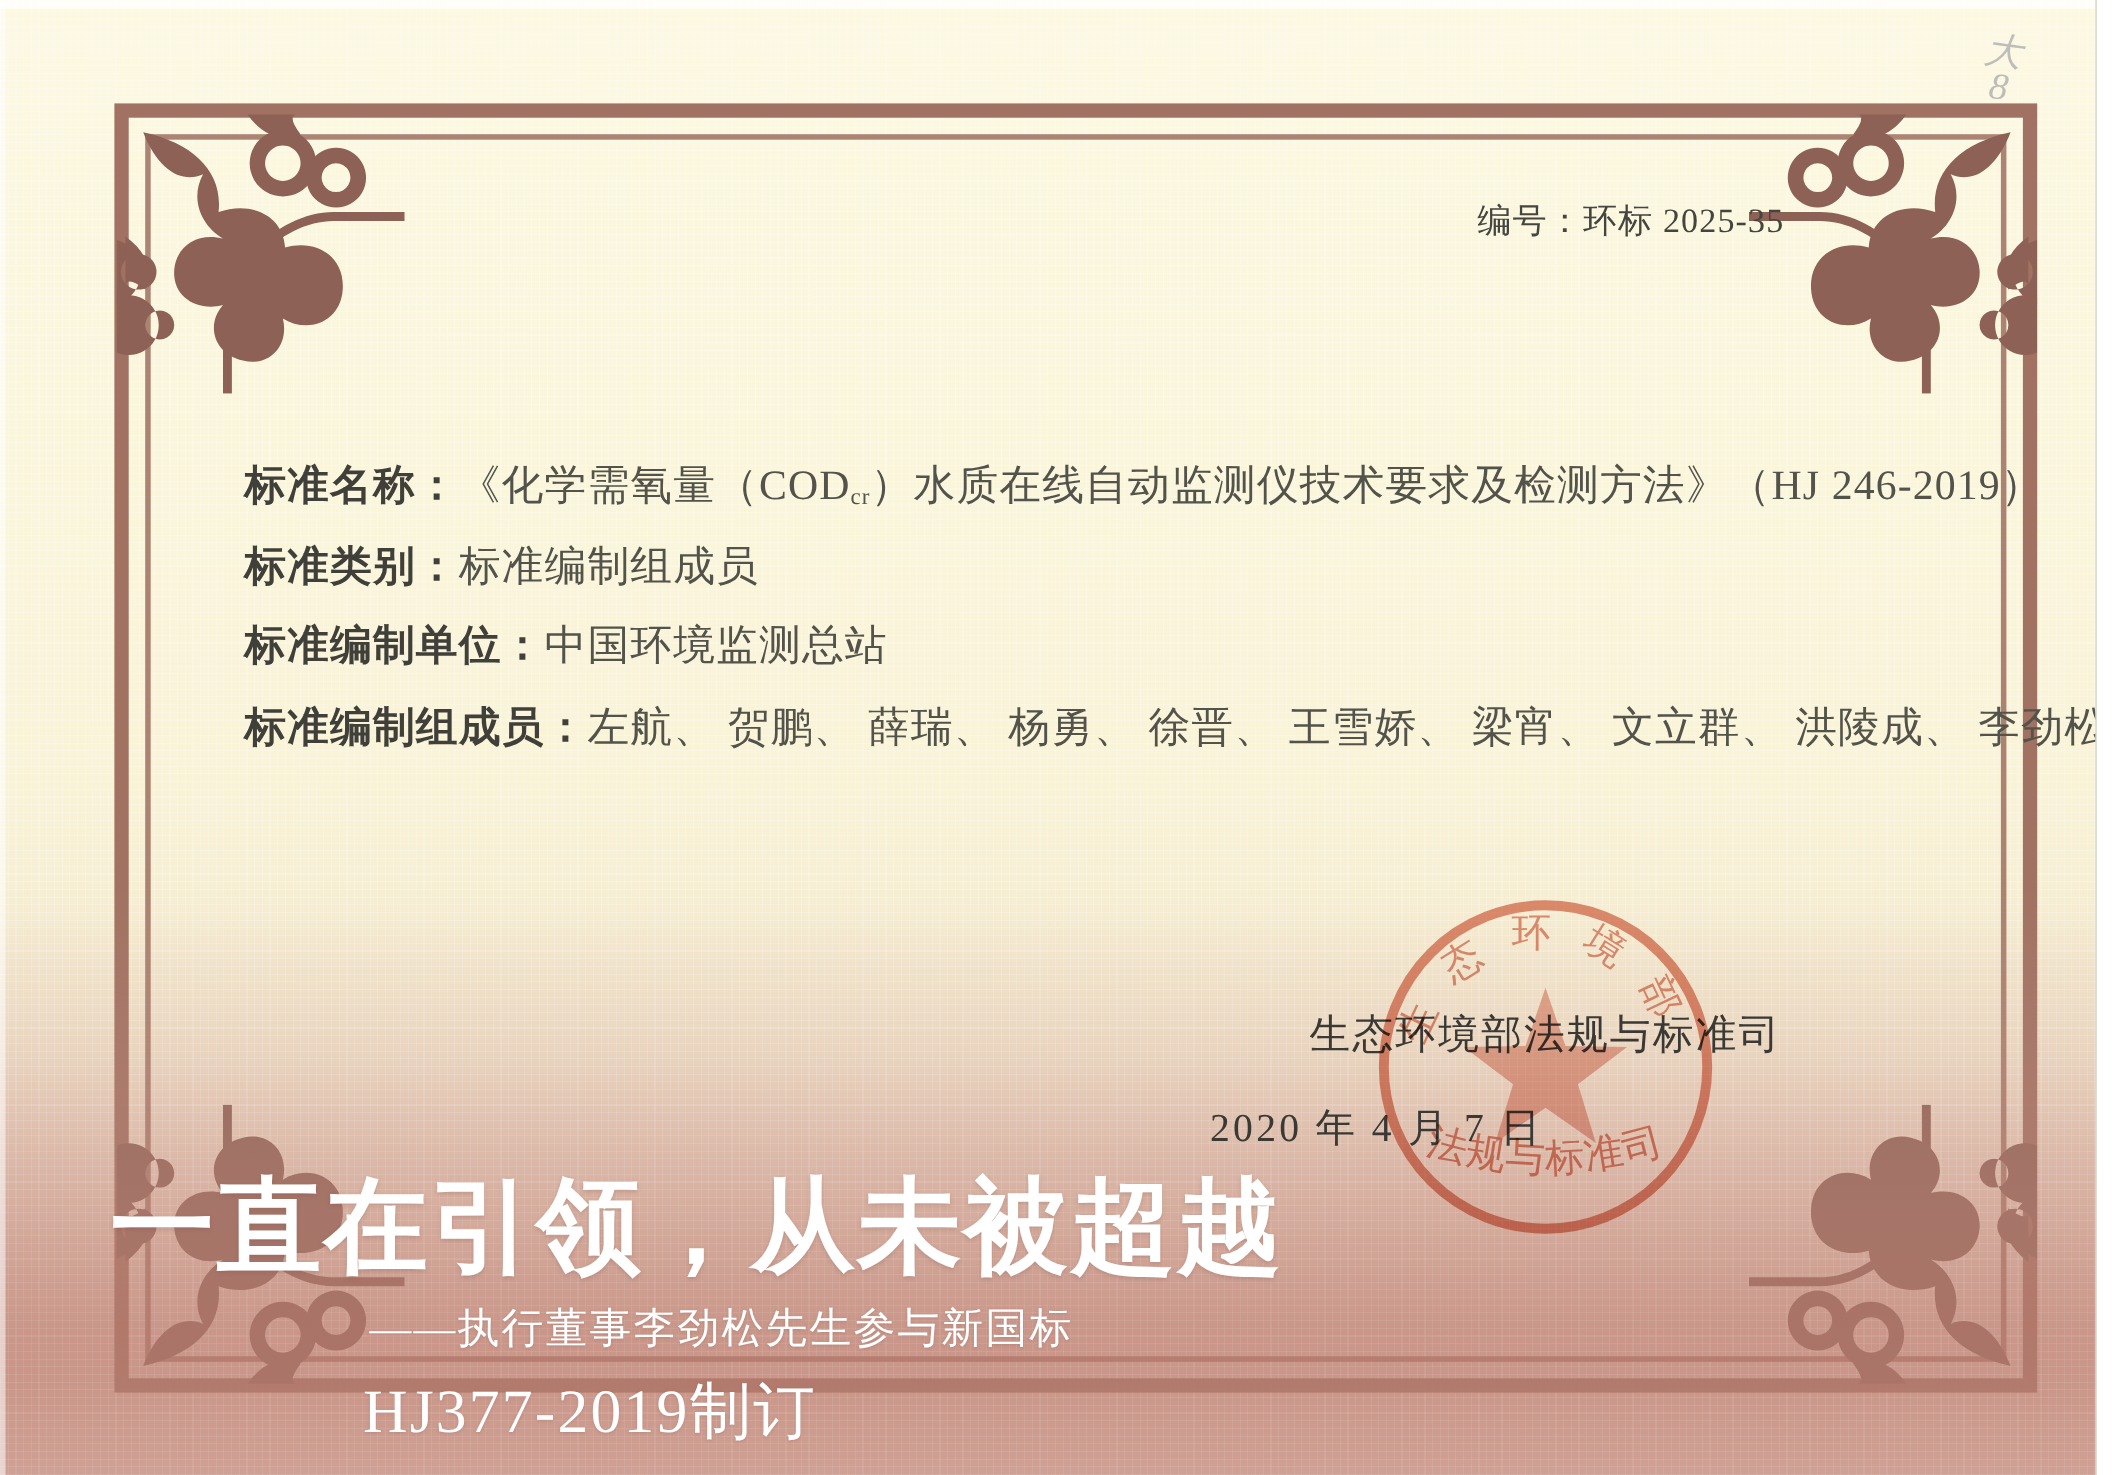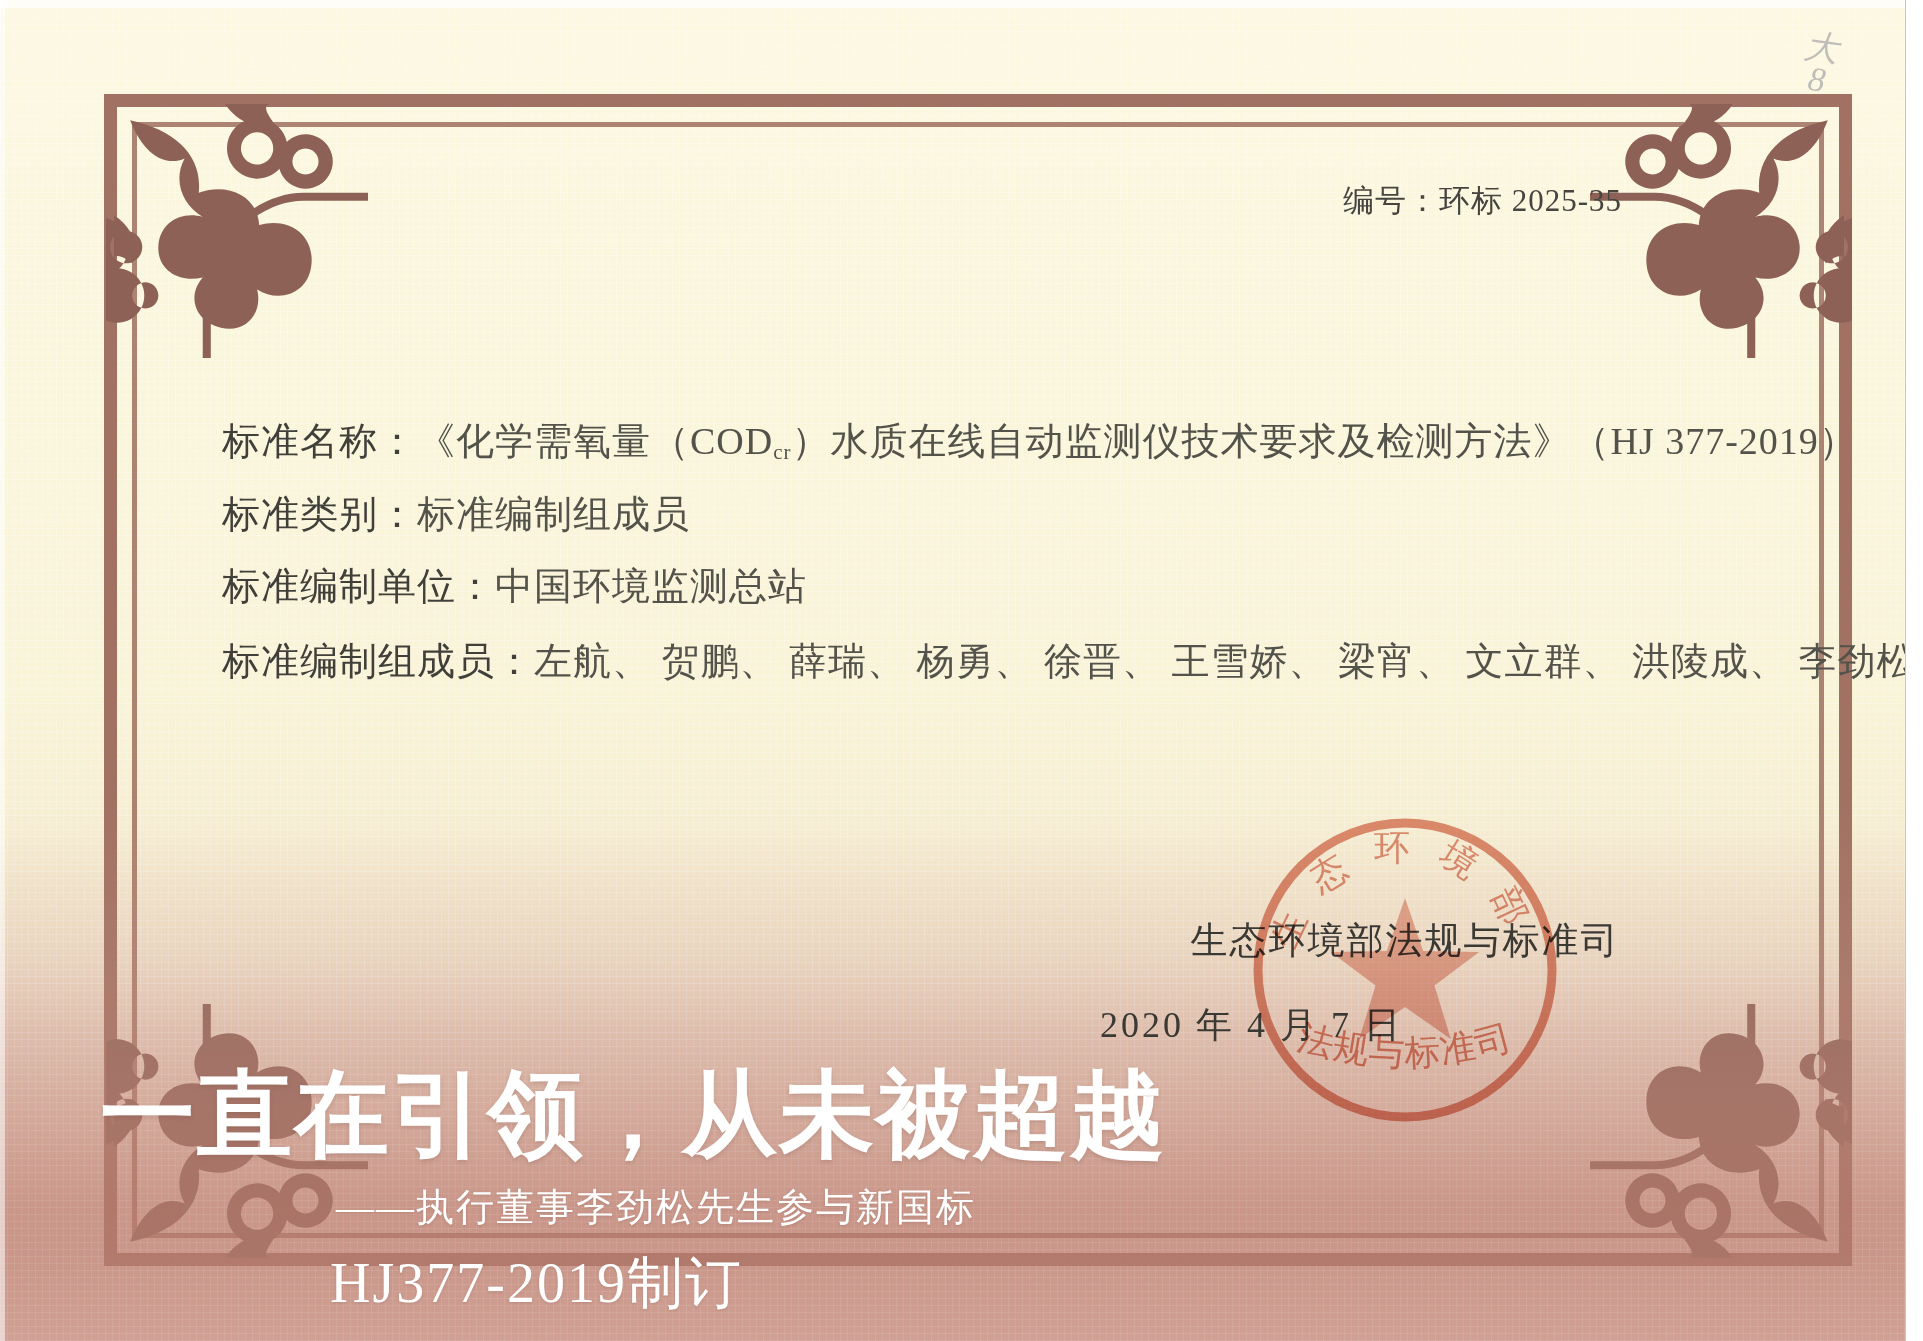--- a/index.html
+++ b/index.html
@@ -34,21 +34,21 @@
   .corner.tr{left:1590px;top:96px;transform:scaleX(-1);}
   .corner.bl{left:106px;top:1004px;transform:scaleY(-1);}
   .corner.br{left:1590px;top:1004px;transform:scale(-1,-1);}
 
   .cert-number{position:absolute;left:1343px;top:180px;z-index:5;
     font-size:31px;color:#45443f;letter-spacing:1px;white-space:nowrap;}
   .cert-title{position:absolute;left:0;top:246px;width:1860px;text-align:center;z-index:5;
     font-family:"Liberation Sans",sans-serif;font-weight:700;font-size:57px;
     letter-spacing:5px;color:#3d3c37;white-space:nowrap;}
   .field-row{position:absolute;left:222px;z-index:5;white-space:nowrap;font-size:38px;}
-  .field-row .flabel{font-family:"Liberation Sans",sans-serif;font-weight:400;color:#403f3a;letter-spacing:1px;margin-top:42px;}
+  .field-row .flabel{font-family:"Liberation Sans",sans-serif;font-weight:700;color:#403f3a;letter-spacing:1px;margin-top:42px;}
   .field-row .fvalue{font-family:"Liberation Serif",serif;color:#54534b;letter-spacing:1px;}
   .row-name{top:416px;}
   .row-category{top:489px;}
   .row-org{top:561px;}
   .row-members{top:636px;}
   sub.cod{font-size:.55em;vertical-align:-0.22em;}
 
   .issuer{position:absolute;left:1100px;top:916px;width:610px;text-align:center;z-index:5;
     font-size:37px;color:#3a3934;letter-spacing:2px;white-space:nowrap;}
   .issue-date{position:absolute;left:1100px;top:1001px;width:580px;text-align:left;z-index:5;
@@ -113,21 +113,21 @@
     </svg>
   <svg class="corner br">
       <use href="#ornament"></use>
     </svg>
 
   <div class="tint"></div>
 
   <div class="cert-number">编号：环标 2025-35</div>
 
   <div class="field-row row-name">
-    <span class="flabel">标准名称：</span><span class="fvalue"><span>《化学需氧量（COD</span><sub class="cod">cr</sub><span>）水质在线自动监测仪技术要求及检测方法》（HJ 377-2019）</span></span>
+    <span class="flabel">标准名称：</span><span class="fvalue"><span>《化学需氧量（COD</span><sub class="cod">cr</sub><span>）水质在线自动监测仪技术要求及检测方法》（HJ 246-2019）</span></span>
   </div>
   <div class="field-row row-category">
     <span class="flabel">标准类别：</span><span class="fvalue">标准编制组成员</span>
   </div>
   <div class="field-row row-members">
     <span class="flabel">标准编制组成员：</span><span class="fvalue">左航、 贺鹏、 薛瑞、 杨勇、 徐晋、 王雪娇、 梁宵、 文立群、 洪陵成、 李劲松</span>
   </div>
   <div class="field-row row-org">
     <span class="flabel">标准编制单位：</span><span class="fvalue">中国环境监测总站</span>
   </div>

